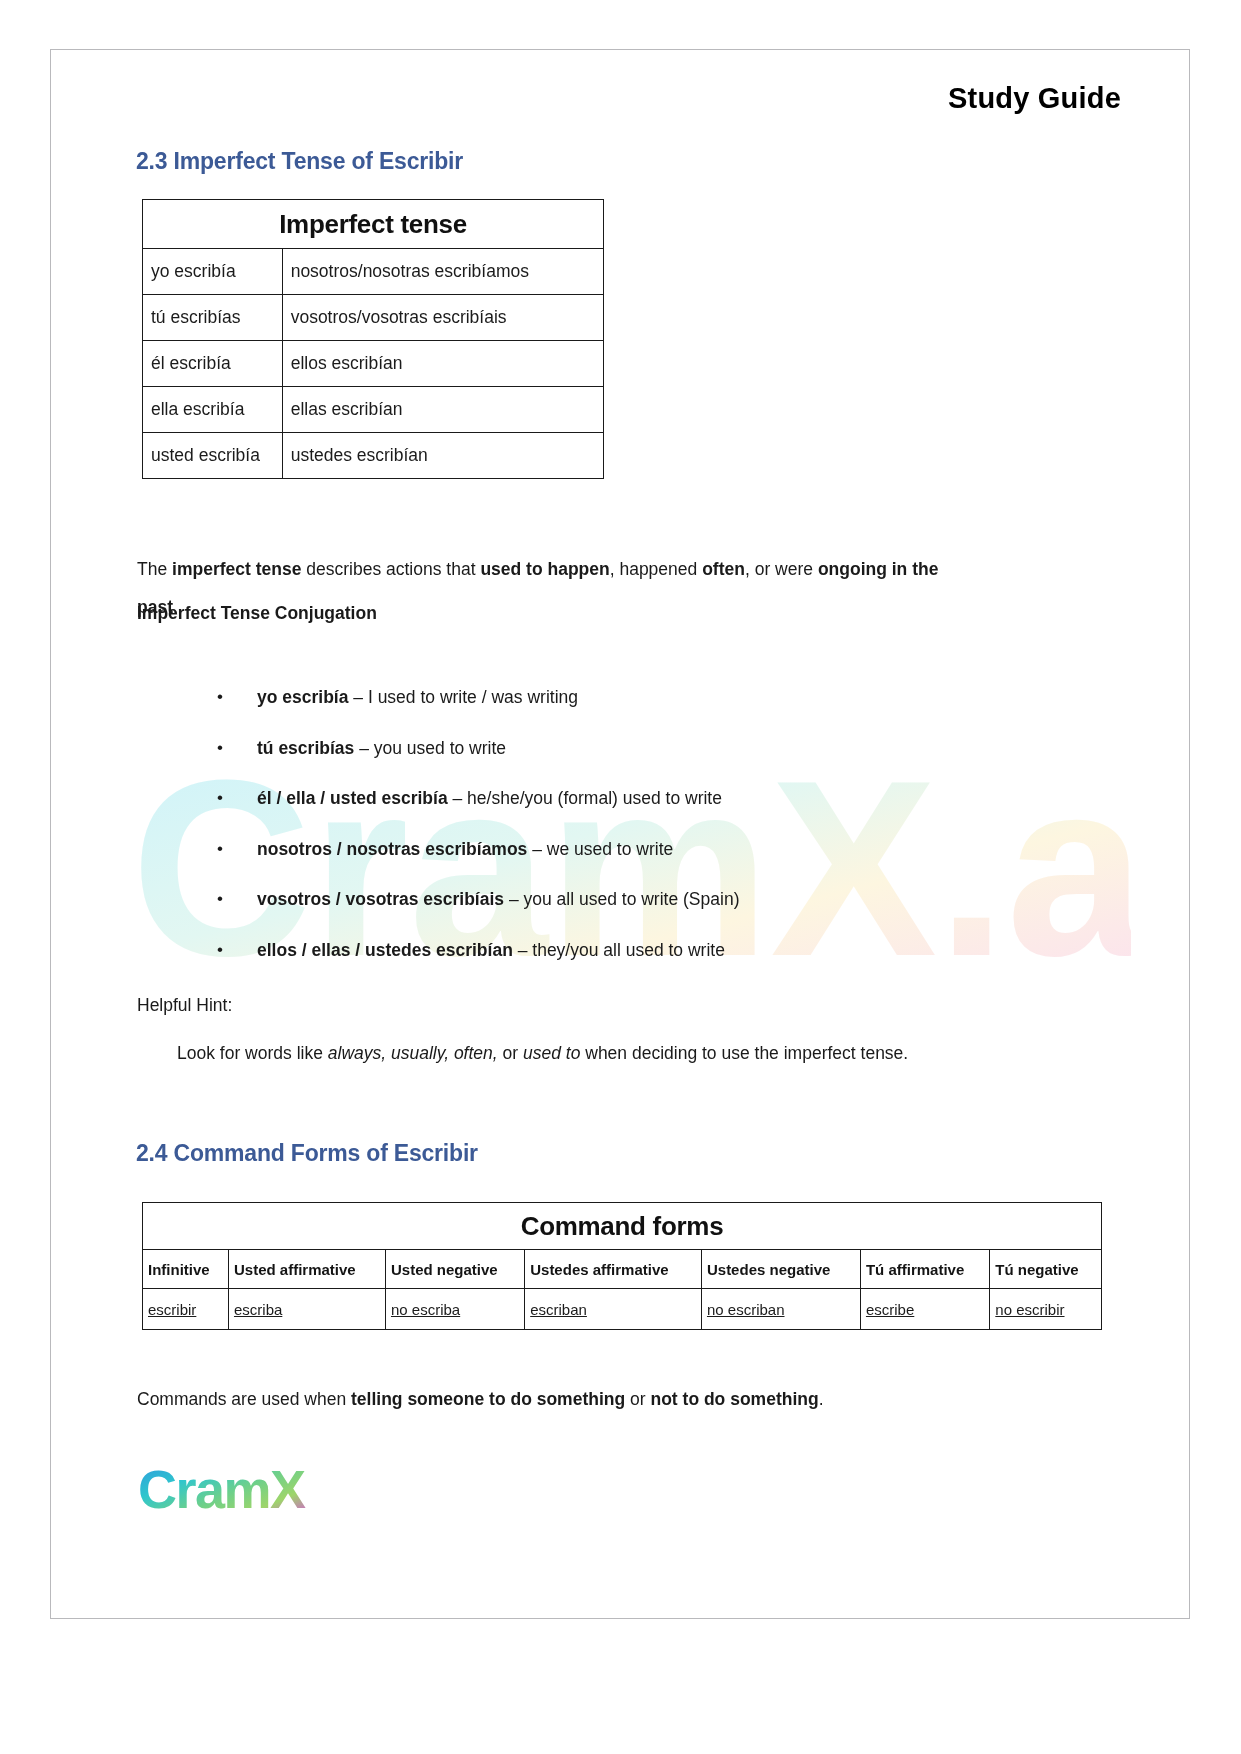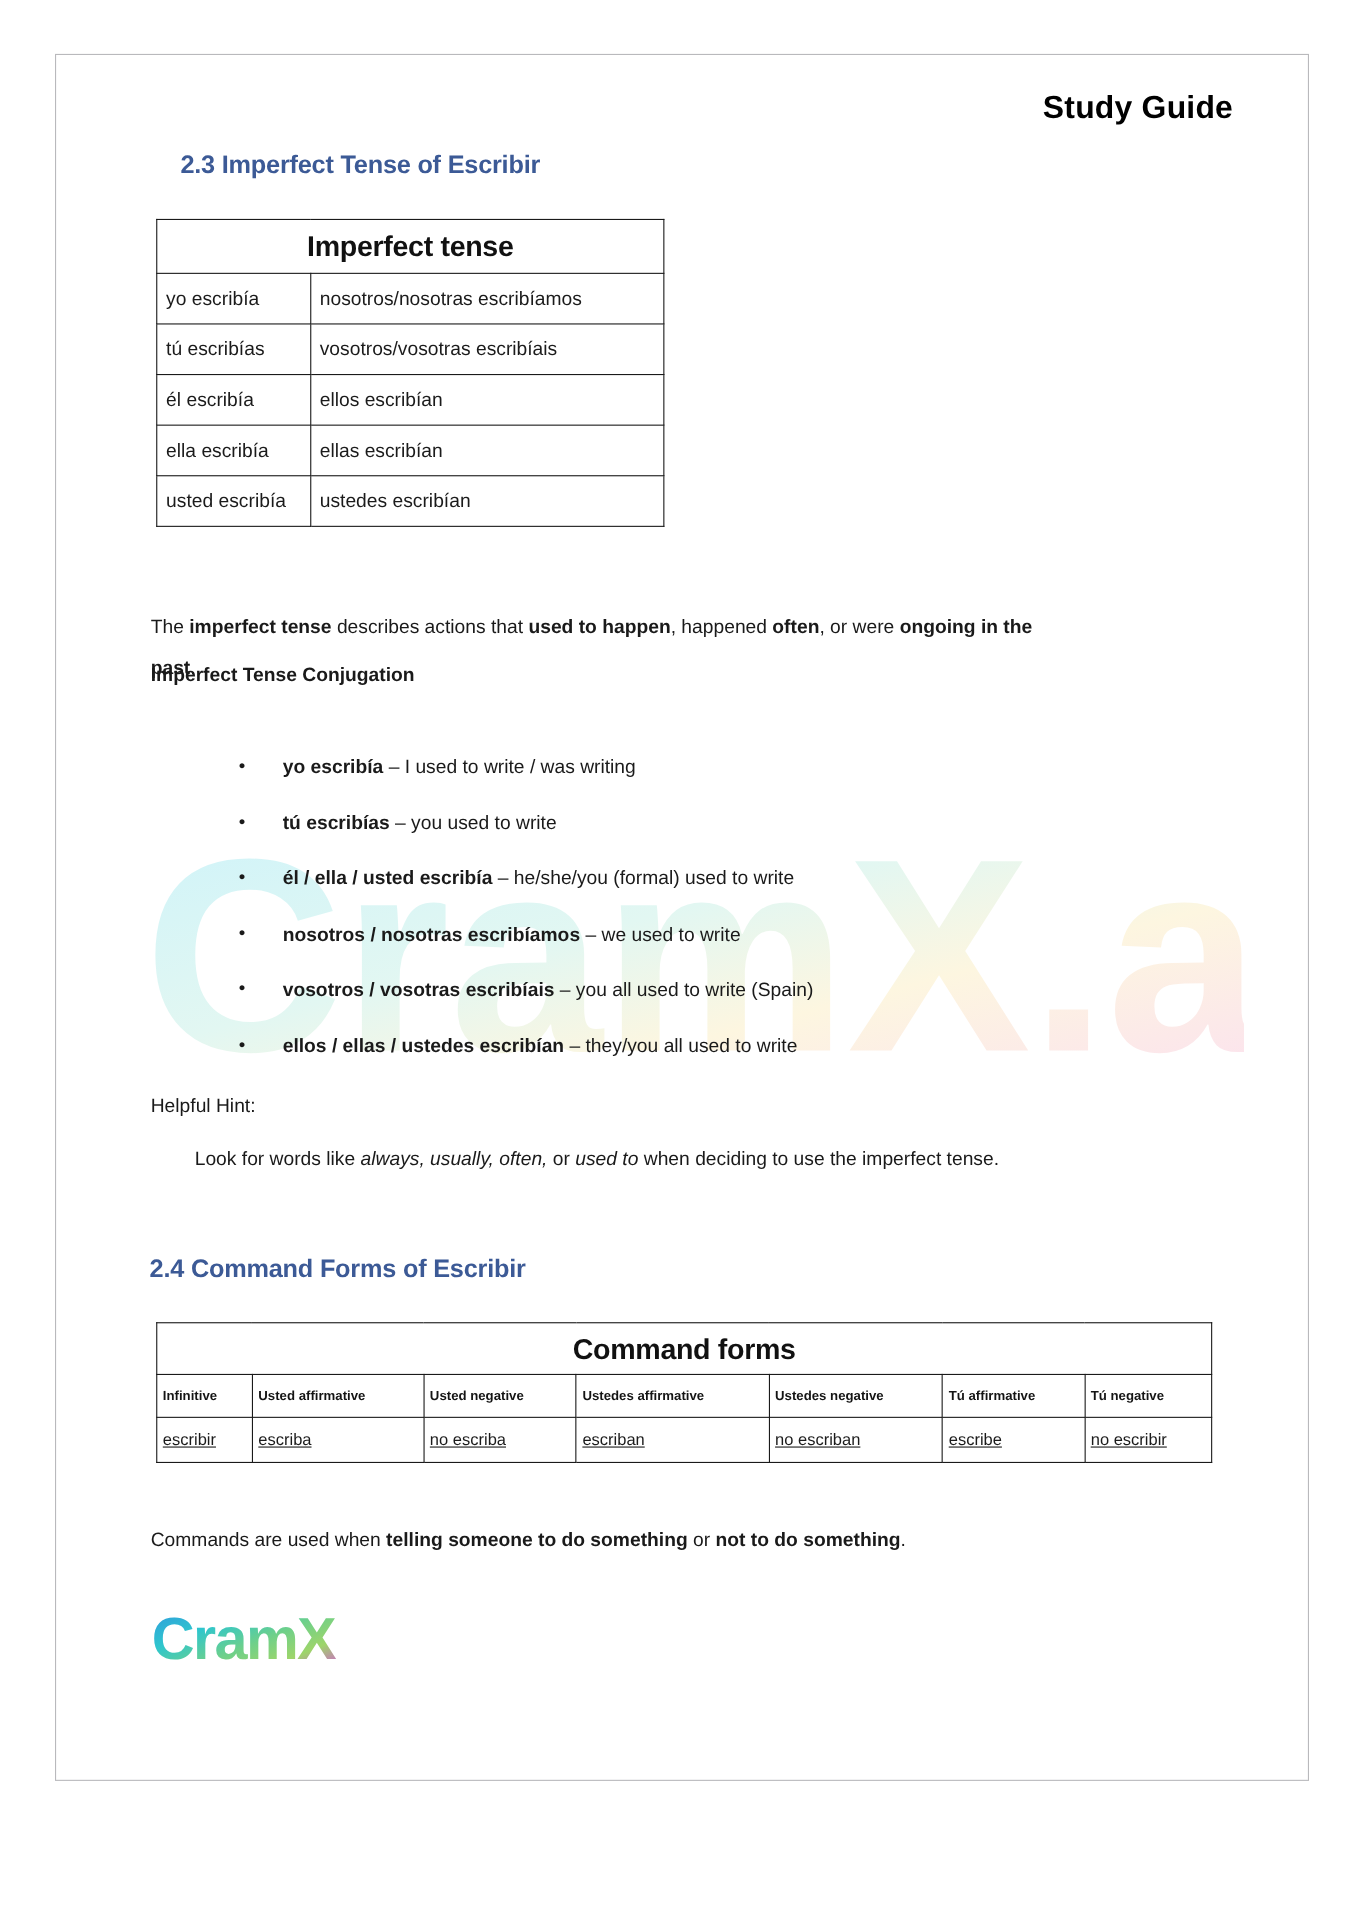--- a/index.html
+++ b/index.html
@@ -59,21 +59,21 @@
 
   .section-heading {
     position: absolute;
     left: 85px;
     font-size: 23px;
     font-weight: bold;
     color: #3c5a96;
     letter-spacing: -0.2px;
     white-space: nowrap;
   }
-  #heading-23 { top: 86px; margin-left: 28px; }
+  #heading-23 { top: 98px; }
   #heading-24 { top: 1090px; }
 
   
   .vtable {
     position: absolute;
     border-collapse: collapse;
     background: #ffffff;
     font-family: "Liberation Sans", sans-serif;
   }
   .vtable td, .vtable th {
@@ -157,21 +157,21 @@
   }
   #command-table .tbl-title {
     text-align: center;
     font-size: 26px;
     font-weight: bold;
     color: #111111;
     height: 46px;
     letter-spacing: -0.3px;
   }
   #command-table th.hdr {
-    font-size: 12px;
+    font-size: 15px;
     font-weight: bold;
     color: #141414;
     height: 38px;
     padding: 0 5px;
     text-align: left;
     white-space: nowrap;
   }
   #command-table td.val {
     font-size: 15px;
     color: #1b1b1b;

